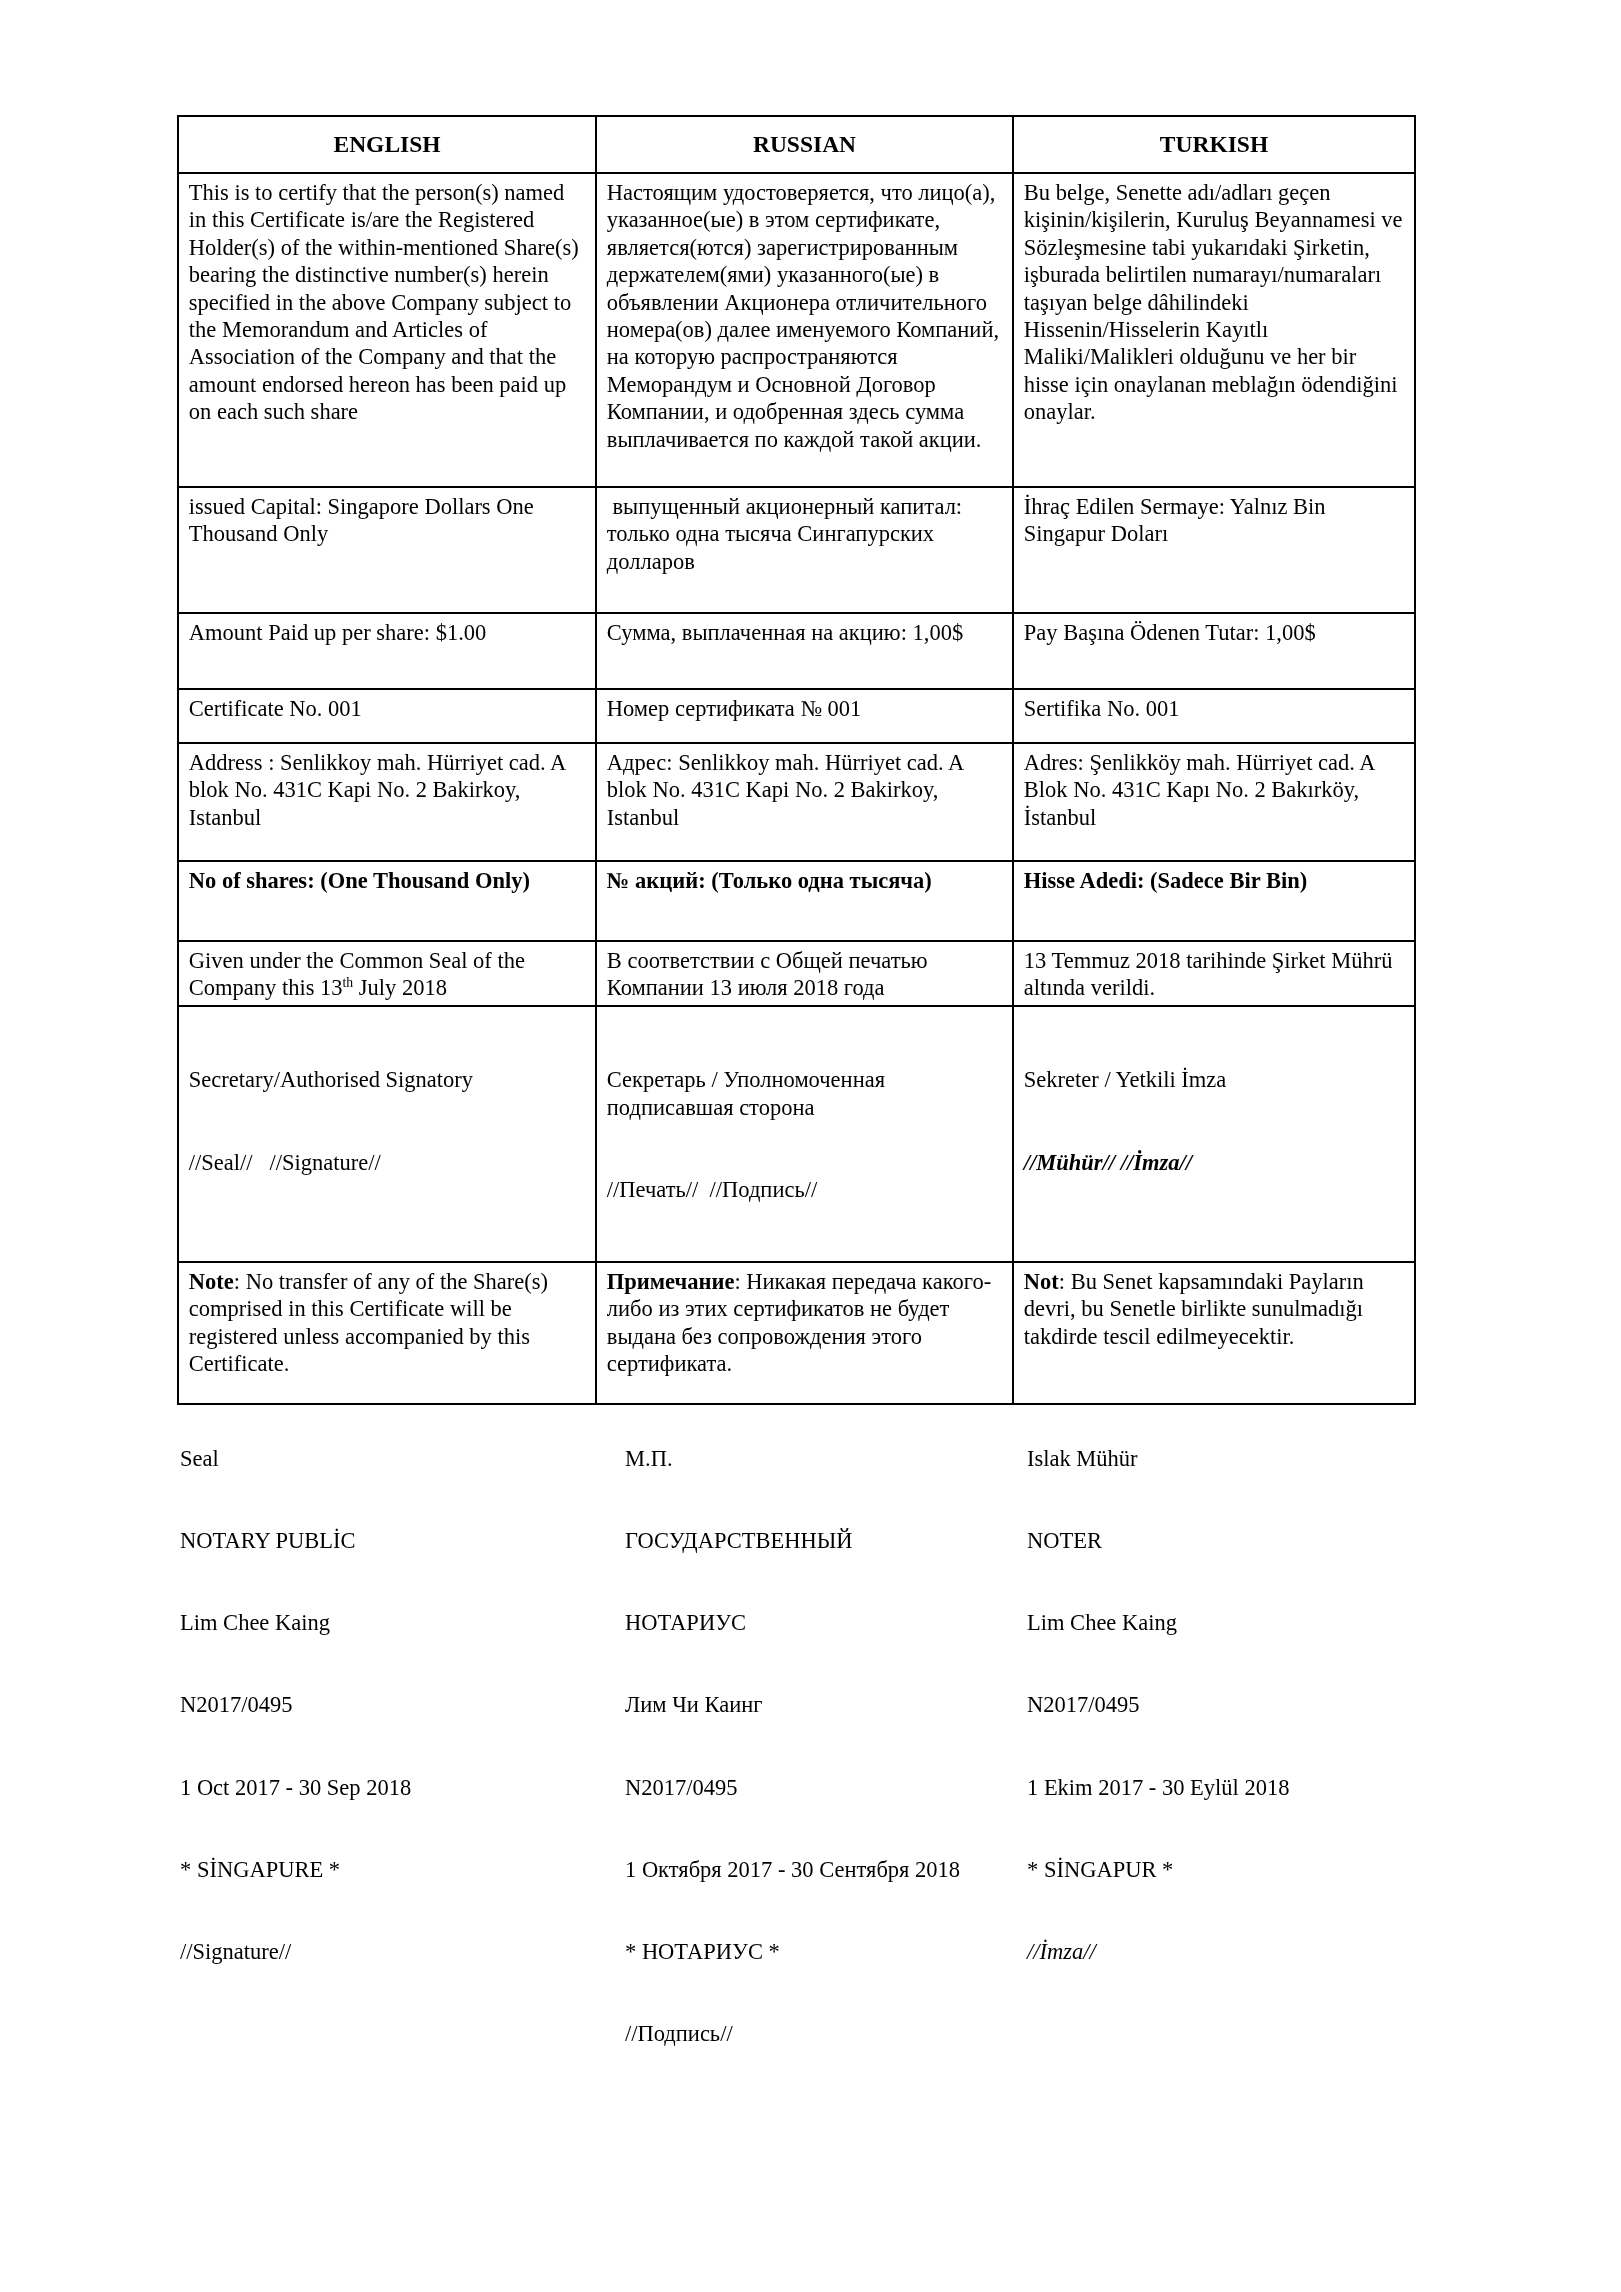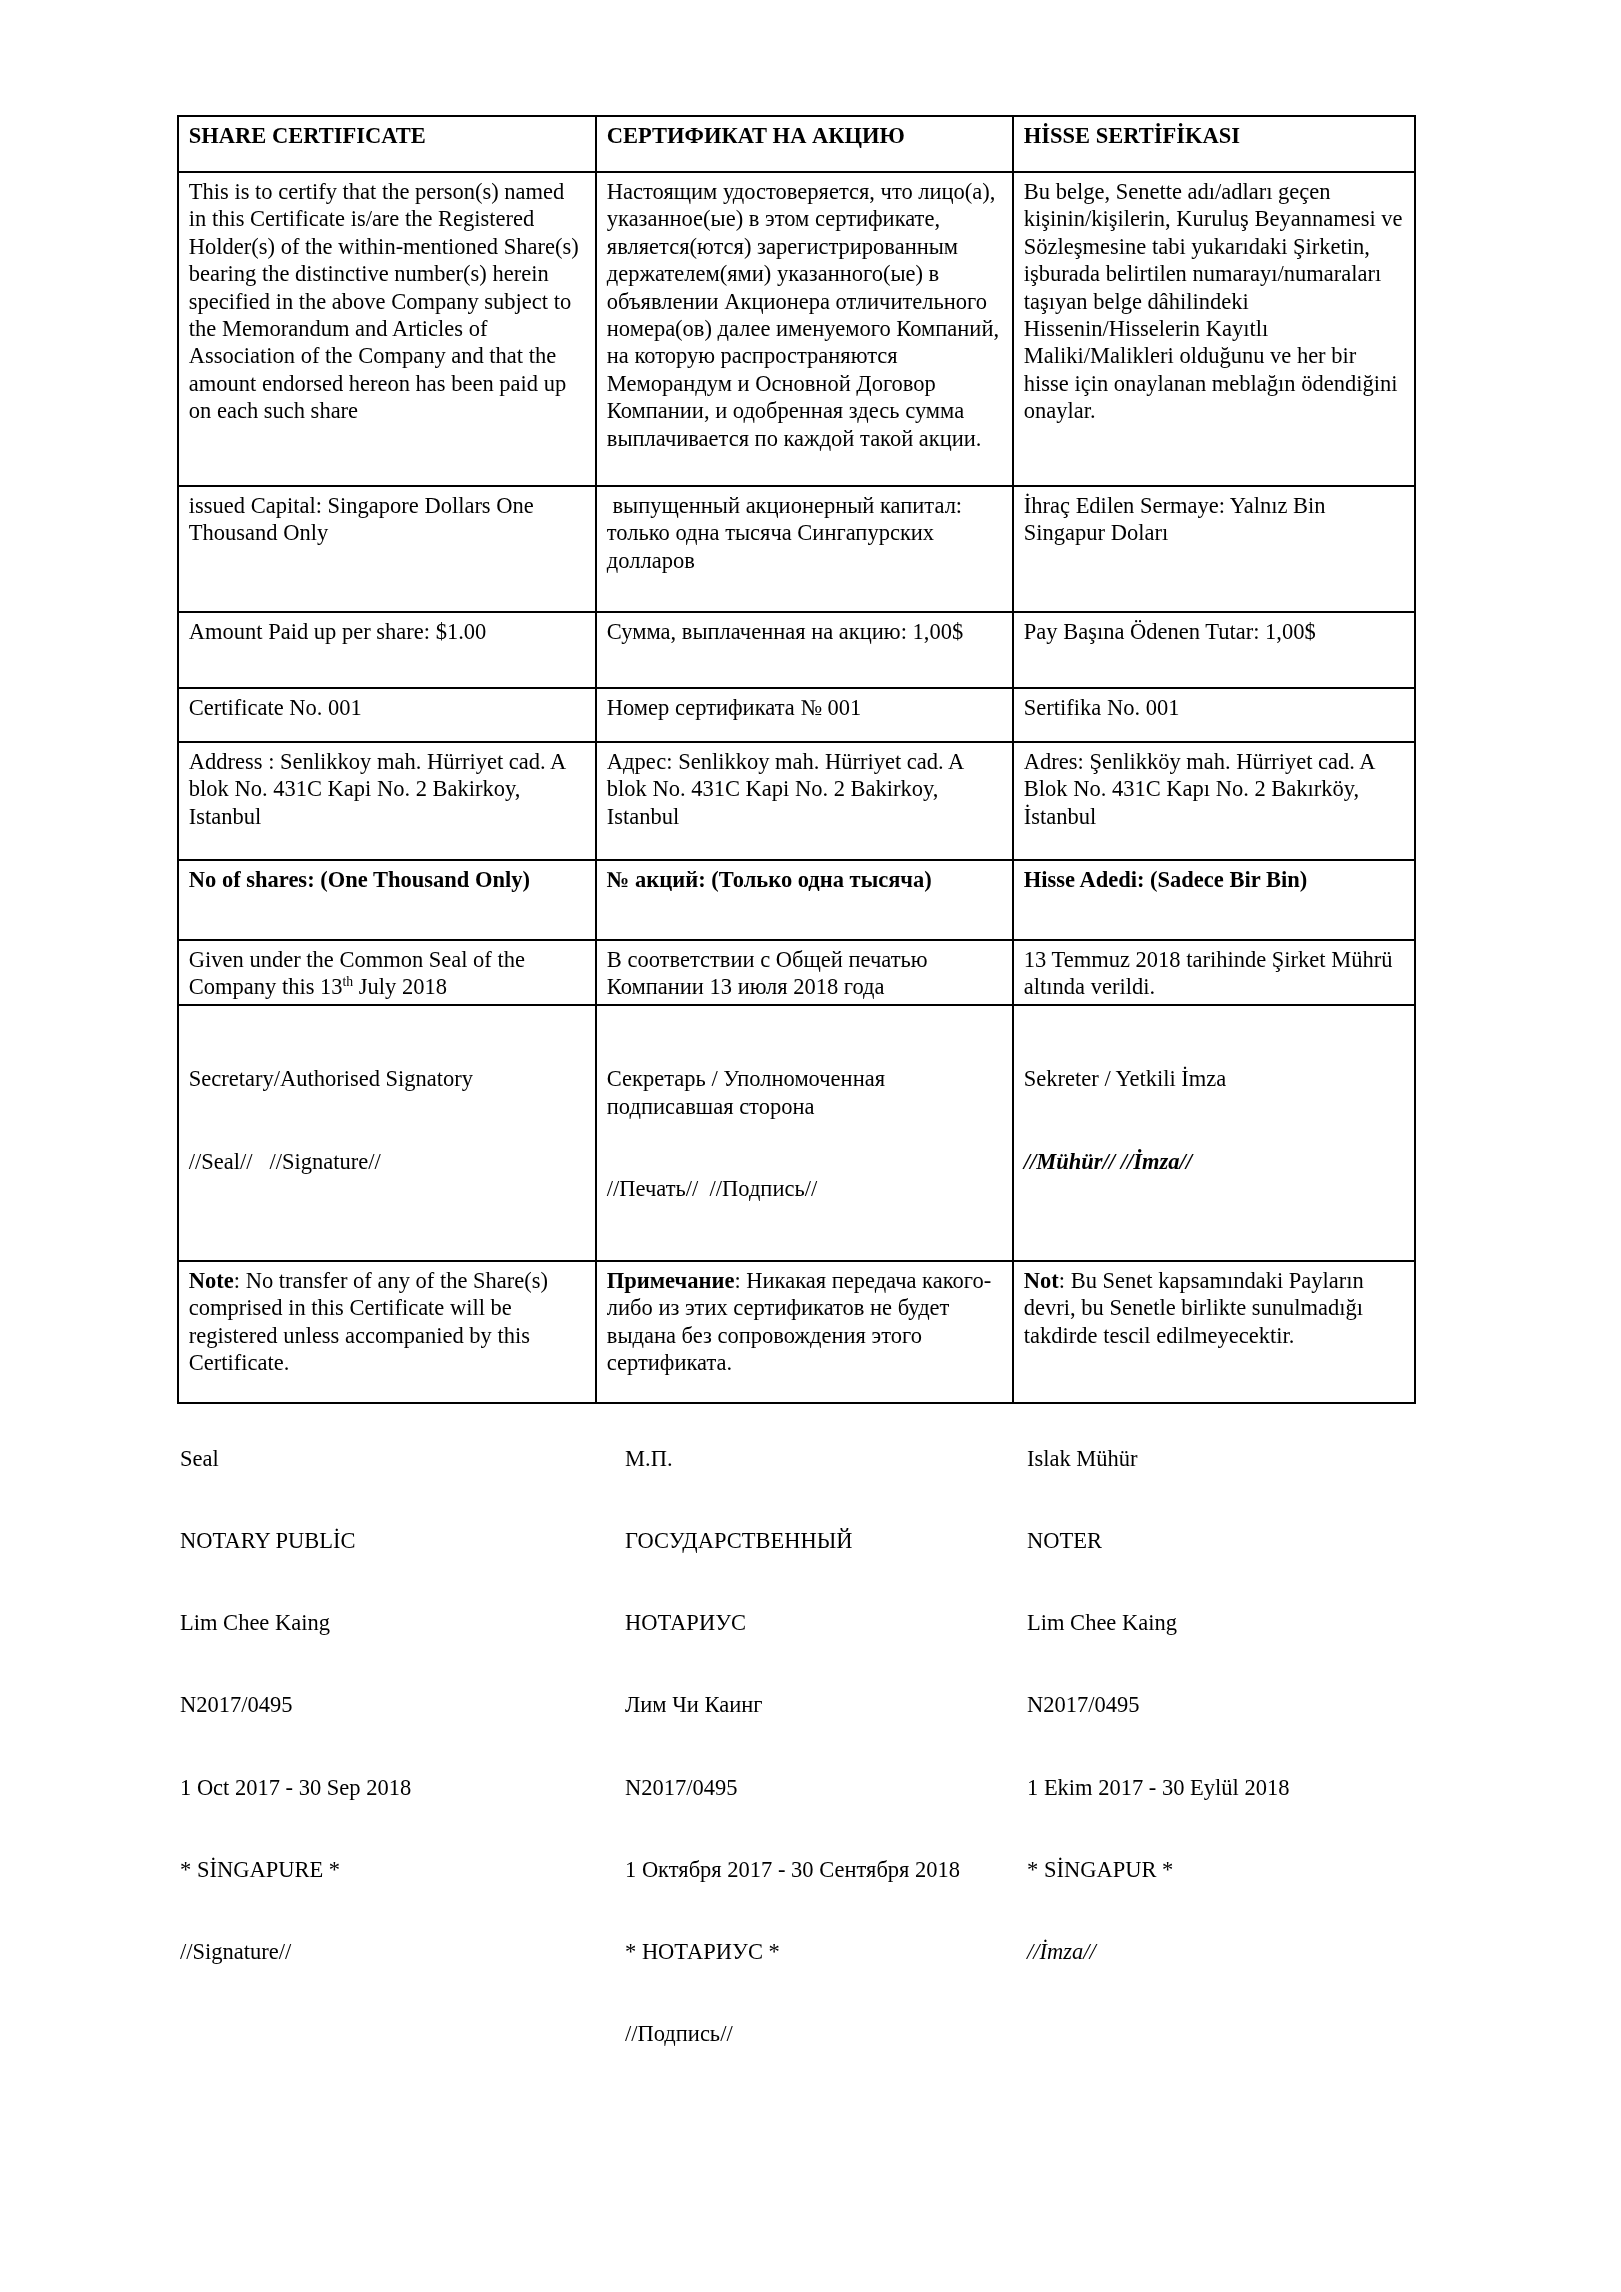--- a/index.html
+++ b/index.html
@@ -73,26 +73,26 @@
 <div class="page">
 
   <table class="cert">
     <colgroup>
       <col style="width:418px">
       <col style="width:417px">
       <col style="width:402px">
     </colgroup>
 
     <tbody>
+        <tr class="r-header">
+      <th>ENGLISH</th>
+      <th>RUSSIAN</th>
+      <th>TURKISH</th>
+    </tr>
 
-    <tr class="r-title">
-      <td class="title-cell">SHARE CERTIFICATE</td>
-      <td class="title-cell">СЕРТИФИКАТ НА АКЦИЮ</td>
-      <td class="title-cell">HİSSE SERTİFİKASI</td>
-    </tr>
 
     <tr class="r-certify">
       <td>This is to certify that the person(s) named in this Certificate is/are the Registered Holder(s) of the within-mentioned Share(s) bearing the distinctive number(s) herein specified in the above Company subject to the Memorandum and Articles of Association of the Company and that the amount endorsed hereon has been paid up on each such share</td>
       <td>Настоящим удостоверяется, что лицо(а), указанное(ые) в этом сертификате, является(ются) зарегистрированным держателем(ями) указанного(ые) в объявлении Акционера отличительного номера(ов) далее именуемого Компаний, на которую распространяются Меморандум и Основной Договор Компании, и одобренная здесь сумма выплачивается по каждой такой акции.</td>
       <td>Bu belge, Senette adı/adları geçen kişinin/kişilerin, Kuruluş Beyannamesi ve Sözleşmesine tabi yukarıdaki Şirketin, işburada belirtilen numarayı/numaraları taşıyan belge dâhilindeki Hissenin/Hisselerin Kayıtlı Maliki/Malikleri olduğunu ve her bir hisse için onaylanan meblağın ödendiğini onaylar.</td>
     </tr>
 
     <tr class="r-issued">
       <td>issued Capital: Singapore Dollars One Thousand Only</td>
       <td> выпущенный акционерный капитал: только одна тысяча Сингапурских долларов</td>

